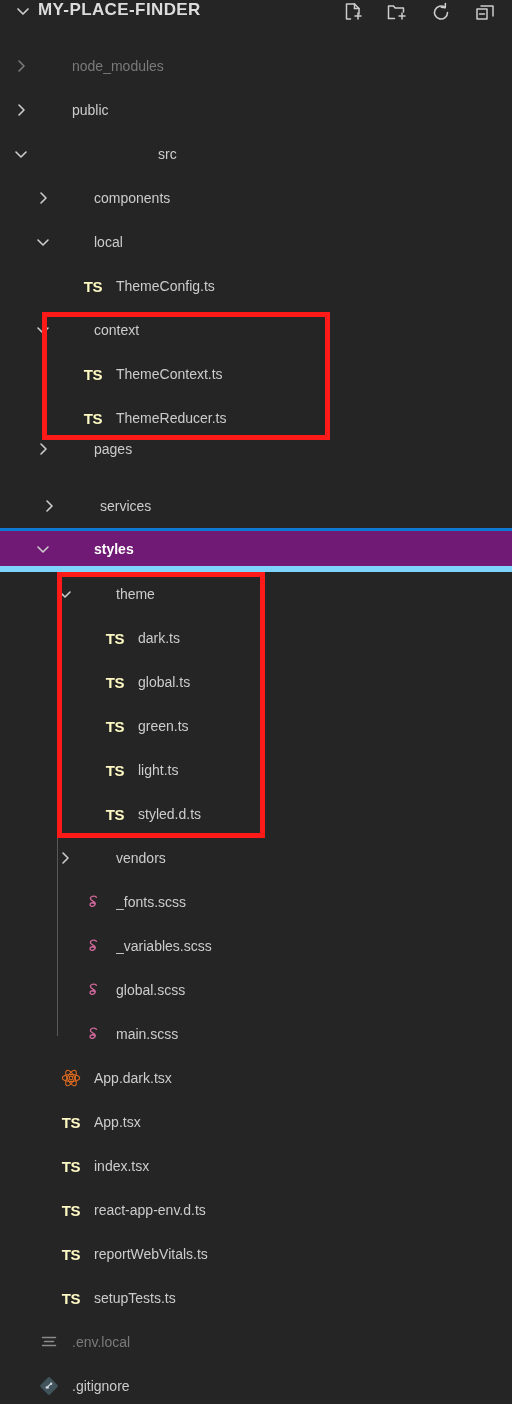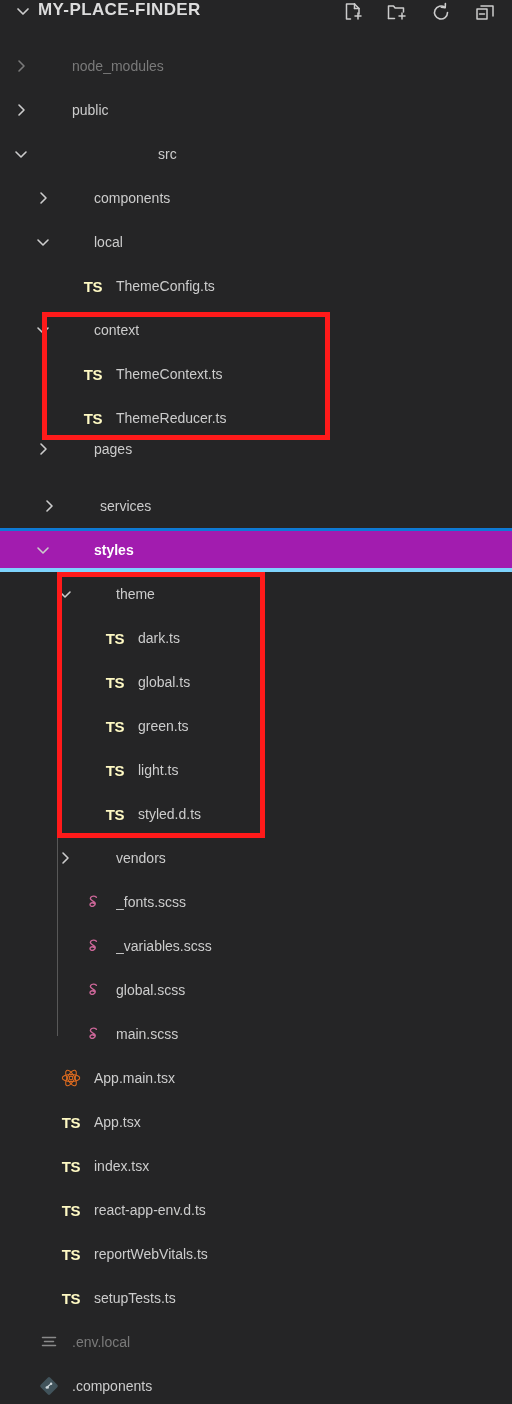--- a/index.html
+++ b/index.html
@@ -74,23 +74,23 @@
     left: 0;
     width: 512px;
     height: 44px;
     display: flex;
     align-items: center;
     box-sizing: border-box;
     cursor: pointer;
     white-space: nowrap;
   }
   .row.selected {
-    background: #a21caf;
+    background: #701a75;
     border-top: 3px solid #0E7AD4;
-    border-bottom: 4px solid #7dd3fc;
+    border-bottom: 6px solid #7dd3fc;
   }
   .row.selected .row-label { color: #FFFFFF; font-weight: bold; }
 
   .twisty {
     width: 26px;
     height: 26px;
     flex: 0 0 26px;
     display: flex;
     align-items: center;
     justify-content: center;
@@ -369,21 +369,21 @@
       <div class="row" style="top: 1056px; padding-left: 30px;">
         <span class="twisty empty"></span>
         <span class="ficon react">
           <svg width="22" height="22" viewBox="0 0 24 24" fill="none" stroke="#DD6B20" stroke-width="1.2">
             <circle cx="12" cy="12" r="2"></circle>
             <ellipse cx="12" cy="12" rx="9.5" ry="3.9"></ellipse>
             <ellipse cx="12" cy="12" rx="9.5" ry="3.9" transform="rotate(60 12 12)"></ellipse>
             <ellipse cx="12" cy="12" rx="9.5" ry="3.9" transform="rotate(120 12 12)"></ellipse>
           </svg>
         </span>
-        <span class="row-label">App.main.tsx</span>
+        <span class="row-label">App.dark.tsx</span>
       </div>
       <div class="row" style="top: 1100px; padding-left: 30px;">
         <span class="twisty empty"></span>
         <span class="ficon ts">TS</span>
         <span class="row-label">App.tsx</span>
       </div>
       <div class="row" style="top: 1144px; padding-left: 30px;">
         <span class="twisty empty"></span>
         <span class="ficon ts">TS</span>
         <span class="row-label">index.tsx</span>
@@ -418,21 +418,21 @@
         <span class="twisty empty"></span>
         <span class="ficon git">
           <svg width="22" height="22" viewBox="0 0 24 24">
             <rect x="4.6" y="4.6" width="14.8" height="14.8" rx="2" transform="rotate(45 12 12)" fill="#41535B"></rect>
             <circle cx="9.7" cy="13.6" r="1.45" fill="#CFD8DC"></circle>
             <circle cx="14.3" cy="9.6" r="1.3" fill="#CFD8DC"></circle>
             <path d="M9.9 13.1 L14.1 9.9" stroke="#CFD8DC" stroke-width="1.3"></path>
             <path d="M11.2 12.1 v2.6" stroke="#CFD8DC" stroke-width="1.2"></path>
           </svg>
         </span>
-        <span class="row-label">.components</span>
+        <span class="row-label">.gitignore</span>
       </div>
     </div>
 
   <div id="annots">
       <div class="annot" style="left: 42px; top: 312px; width: 288px; height: 128px;"></div>
       <div class="annot" style="left: 57px; top: 572px; width: 208px; height: 266px;"></div>
     </div>
 
 </div>
 

